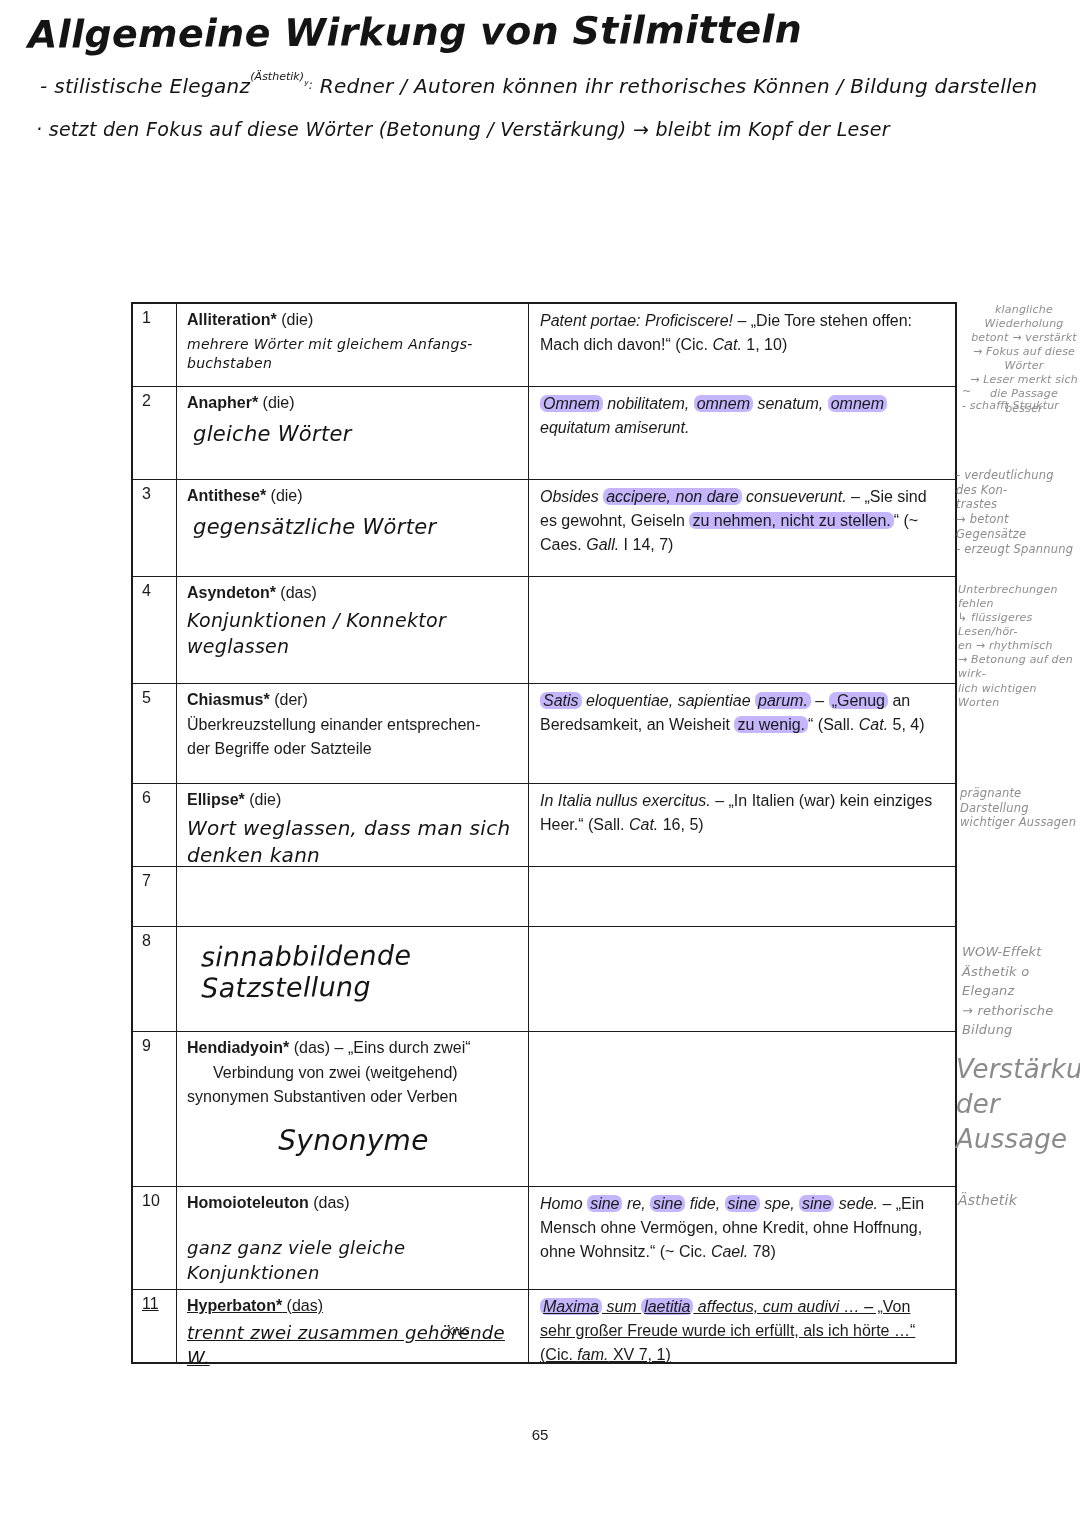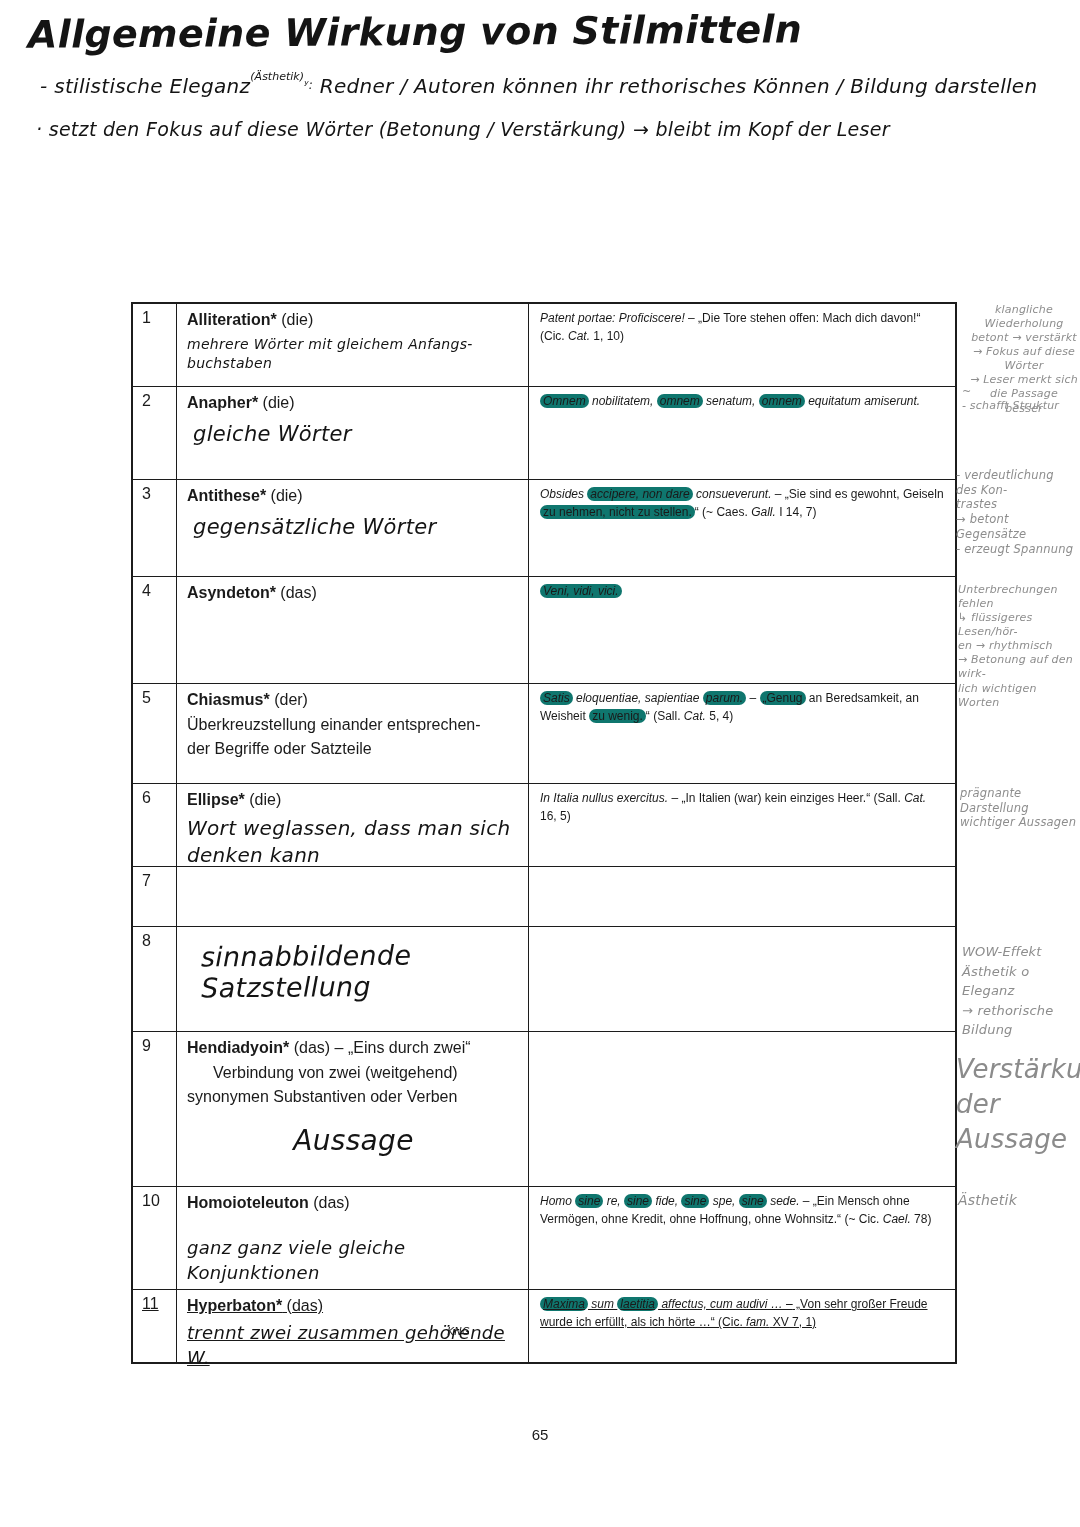--- a/index.html
+++ b/index.html
@@ -4,41 +4,41 @@
 <style>
   html,body{margin:0;padding:0;}
   body{
     width:1080px;height:1527px;background:#ffffff;position:relative;
     font-family:"Liberation Sans", sans-serif;color:#1a1a1a;overflow:hidden;
   }
   
   .hw{font-family:"DejaVu Sans", sans-serif;font-style:italic;color:#141414;letter-spacing:.3px;}
   .pencil{font-family:"DejaVu Sans", sans-serif;font-style:italic;color:#8d8d8d;letter-spacing:.2px;}
   .it{font-style:italic;}
-  .hl{background:#0f766e;border-radius:7px;padding:0 3px;box-decoration-break:clone;-webkit-box-decoration-break:clone;}
+  .hl{background:#c4b5fd;border-radius:7px;padding:0 3px;box-decoration-break:clone;-webkit-box-decoration-break:clone;}
 
   
   .title{position:absolute;left:28px;top:10px;font-size:38px;font-weight:bold;transform:rotate(-.4deg);}
   .bullet1{position:absolute;left:40px;top:74px;font-size:20px;white-space:nowrap;}
   .bullet1 .sup{font-size:11px;position:relative;top:-13px;letter-spacing:0;}
   .bullet1 .mark{font-size:12px;position:relative;top:-4px;}
   .bullet2{position:absolute;left:36px;top:118px;font-size:19px;white-space:nowrap;}
 
   
   .dev-table{position:absolute;left:131px;top:302px;width:826px;border:2px solid #1c1c1c;box-sizing:border-box;background:#fff;}
   .row{display:flex;border-bottom:1.5px solid #1c1c1c;box-sizing:border-box;}
   .row:last-child{border-bottom:none;text-decoration:underline;}
   .cnum{width:44px;min-width:44px;border-right:1.5px solid #1c1c1c;box-sizing:border-box;padding:5px 0 0 9px;font-size:16px;}
   .cterm{width:352px;min-width:352px;border-right:1.5px solid #1c1c1c;box-sizing:border-box;padding:5px 8px 0 10px;position:relative;}
   .cex{flex:1;box-sizing:border-box;padding:5px 10px 0 11px;}
   .tline{font-size:16px;line-height:1.4;}
   .tline b{font-weight:bold;}
   .pdesc{font-size:16px;line-height:1.45;margin-top:2px;}
   .pdesc.indent{text-indent:26px;}
-  .ex{font-size:12px;line-height:1.5;}
+  .ex{font-size:16px;line-height:1.5;}
   .hw-def{font-size:19px;line-height:1.35;margin-top:4px;}
   .hw-sm{font-size:21px;margin-top:6px;margin-left:6px;}
   .hw-big{font-size:27px;margin-top:8px;margin-left:14px;transform:rotate(-.5deg);}
   .hw-syn{font-size:28px;text-align:center;margin-top:16px;}
   .hw-late{margin-top:22px;font-size:18px;}
   .kng{position:absolute;right:58px;top:36px;font-size:10px;}
 
   
   .mnote{position:absolute;width:120px;line-height:1.28;}
   #mn-alliteration{left:964px;top:303px;font-size:11px;text-align:center;}
@@ -93,24 +93,22 @@
     </div>
     <div class="cex">
         <div class="ex"><span class="it">Obsides </span><span class="it hl">accipere, non dare</span><span class="it"> consueverunt.</span><span> – „Sie sind es gewohnt, Geiseln </span><span class="hl">zu nehmen, nicht zu stellen.</span><span>“ (~ Caes. </span><span class="it">Gall.</span><span> I 14, 7)</span></div>
       </div>
   </div>
 
   <div class="row" style="height:107px">
     <div class="cnum"><span>4</span></div>
     <div class="cterm">
       <div class="tline"><b>Asyndeton*</b><span> (das)</span></div>
+      <div class="hw hw-def">Konjunktionen / Konnektor weglassen</div>
     </div>
-    <div class="cex">
-        <div class="ex"><span class="it hl">Veni, vidi, vici.</span></div>
-      </div>
   </div>
 
   <div class="row" style="height:100px">
     <div class="cnum"><span>5</span></div>
     <div class="cterm">
       <div class="tline"><b>Chiasmus*</b><span> (der)</span></div>
       <div class="pdesc">Überkreuzstellung einander entsprechen-<br>der Begriffe oder Satzteile</div>
     </div>
     <div class="cex">
         <div class="ex"><span class="it hl">Satis</span><span class="it"> eloquentiae, sapientiae </span><span class="it hl">parum.</span><span> – </span><span class="hl">„Genug</span><span> an Beredsamkeit, an Weisheit </span><span class="hl">zu wenig.</span><span>“ (Sall. </span><span class="it">Cat.</span><span> 5, 4)</span></div>
@@ -140,21 +138,21 @@
       <div class="hw hw-big">sinnabbildende Satzstellung</div>
     </div>
     <div class="cex"></div>
   </div>
 
   <div class="row" style="height:155px">
     <div class="cnum"><span>9</span></div>
     <div class="cterm">
       <div class="tline"><b>Hendiadyoin*</b><span> (das) – „Eins durch zwei“</span></div>
       <div class="pdesc indent">Verbindung von zwei (weitgehend)<br>synonymen Substantiven oder Verben</div>
-      <div class="hw hw-syn">Aussage</div>
+      <div class="hw hw-syn">Synonyme</div>
     </div>
   </div>
 
   <div class="row" style="height:103px">
     <div class="cnum"><span>10</span></div>
     <div class="cterm">
       <div class="tline"><b>Homoioteleuton</b><span> (das)</span></div>
       <div class="hw hw-def hw-late">ganz ganz viele gleiche Konjunktionen</div>
     </div>
     <div class="cex">

